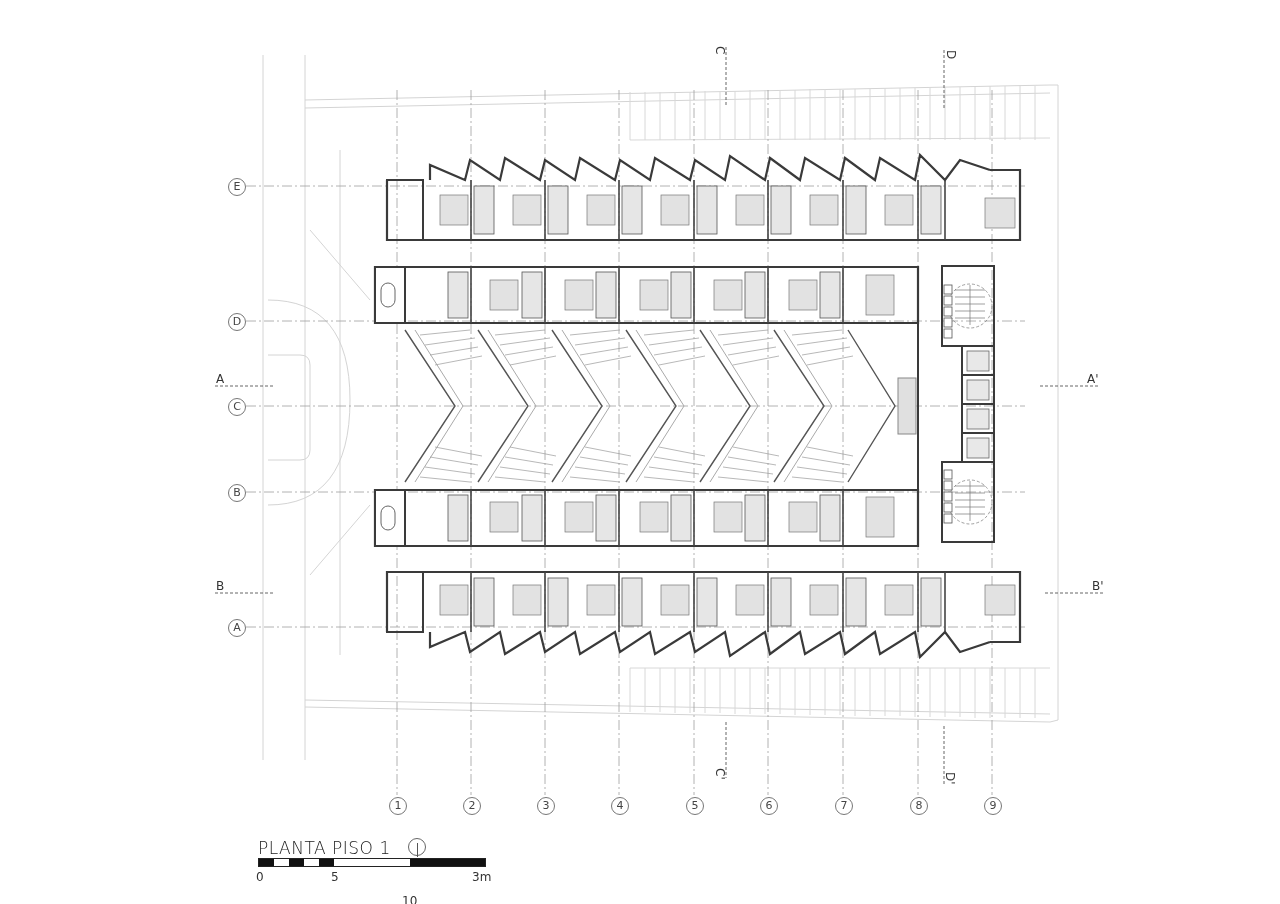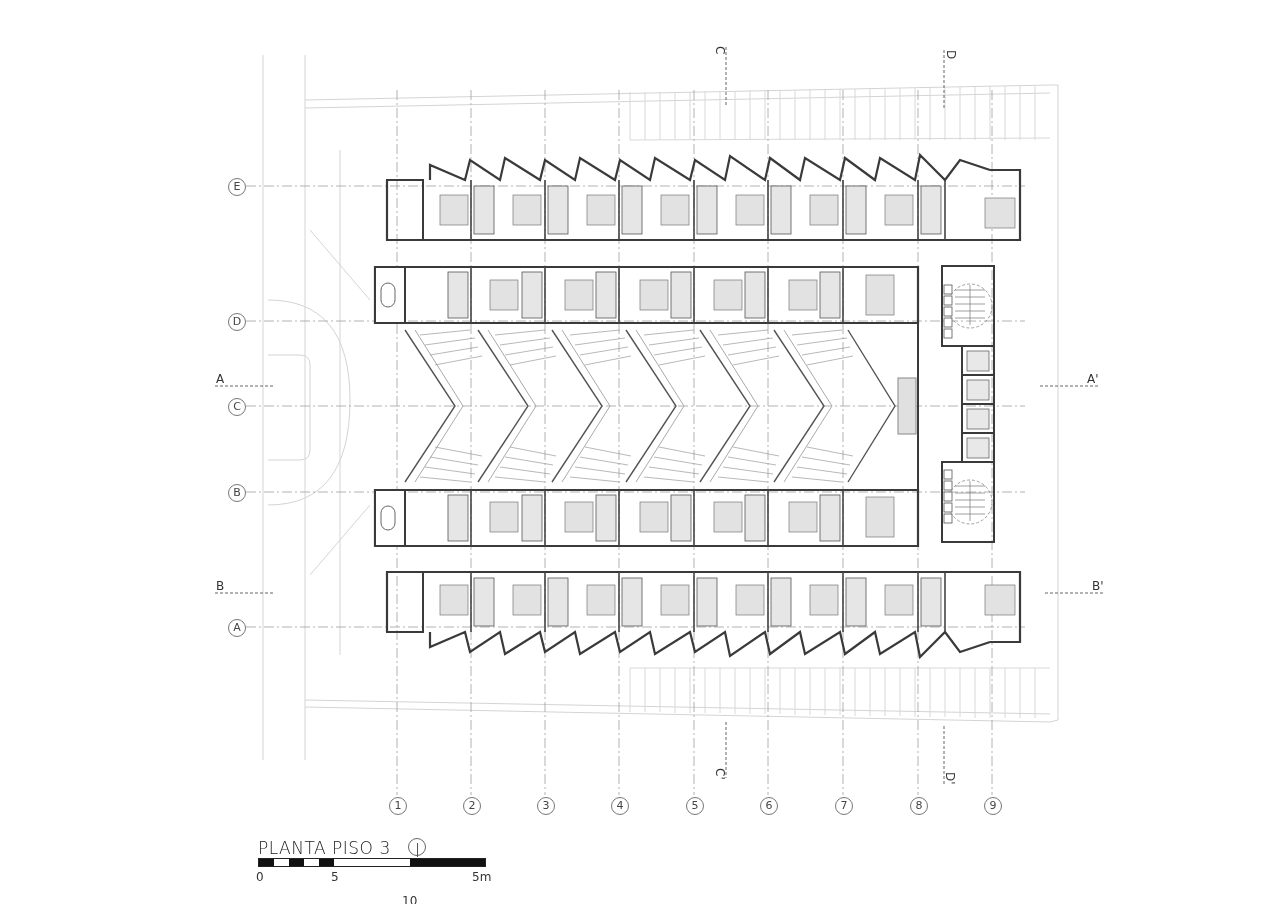--- a/index.html
+++ b/index.html
@@ -378,29 +378,29 @@
   <span style="position:absolute;left:216px;top:579px;font:12px 'DejaVu Sans',sans-serif;color:#333;">B</span>
   <span style="position:absolute;left:1087px;top:372px;font:12px 'DejaVu Sans',sans-serif;color:#333;">A'</span>
   <span style="position:absolute;left:1092px;top:579px;font:12px 'DejaVu Sans',sans-serif;color:#333;">B'</span>
   <span style="position:absolute;left:727px;top:46px;font:12px 'DejaVu Sans',sans-serif;color:#333;transform:rotate(90deg);transform-origin:left top;">C</span>
   <span style="position:absolute;left:958px;top:50px;font:12px 'DejaVu Sans',sans-serif;color:#333;transform:rotate(90deg);transform-origin:left top;">D</span>
   <span style="position:absolute;left:727px;top:768px;font:12px 'DejaVu Sans',sans-serif;color:#333;transform:rotate(90deg);transform-origin:left top;">C'</span>
   <span style="position:absolute;left:957px;top:772px;font:12px 'DejaVu Sans',sans-serif;color:#333;transform:rotate(90deg);transform-origin:left top;">D'</span>
 </div>
 
 <div class="title-block">
-  <div class="title">PLANTA PISO 3</div>
+  <div class="title">PLANTA PISO 1</div>
   <div style="position:absolute;left:150px;top:0px;width:16px;height:16px;border:1px solid #666;border-radius:50%;">
     <div style="position:absolute;left:8px;top:4px;width:1px;height:14px;background:#555;"></div>
   </div>
   <div style="position:absolute;left:0;top:20px;width:226px;height:7px;border:1px solid #222;">
     <div style="position:absolute;left:0;top:0;width:15px;height:7px;background:#111;"></div>
     <div style="position:absolute;left:30px;top:0;width:15px;height:7px;background:#111;"></div>
     <div style="position:absolute;left:60px;top:0;width:15px;height:7px;background:#111;"></div>
     <div style="position:absolute;left:151px;top:0;width:75px;height:7px;background:#111;"></div>
   </div>
   <div class="scale-labels">
     <span style="left:-2px;">0</span>
     <span style="left:73px;">5</span>
     <span style="left:144px;margin-top:24px;">10</span>
-    <span style="left:214px;">5m</span>
+    <span style="left:214px;">3m</span>
   </div>
 </div>
 
 </body></html>

